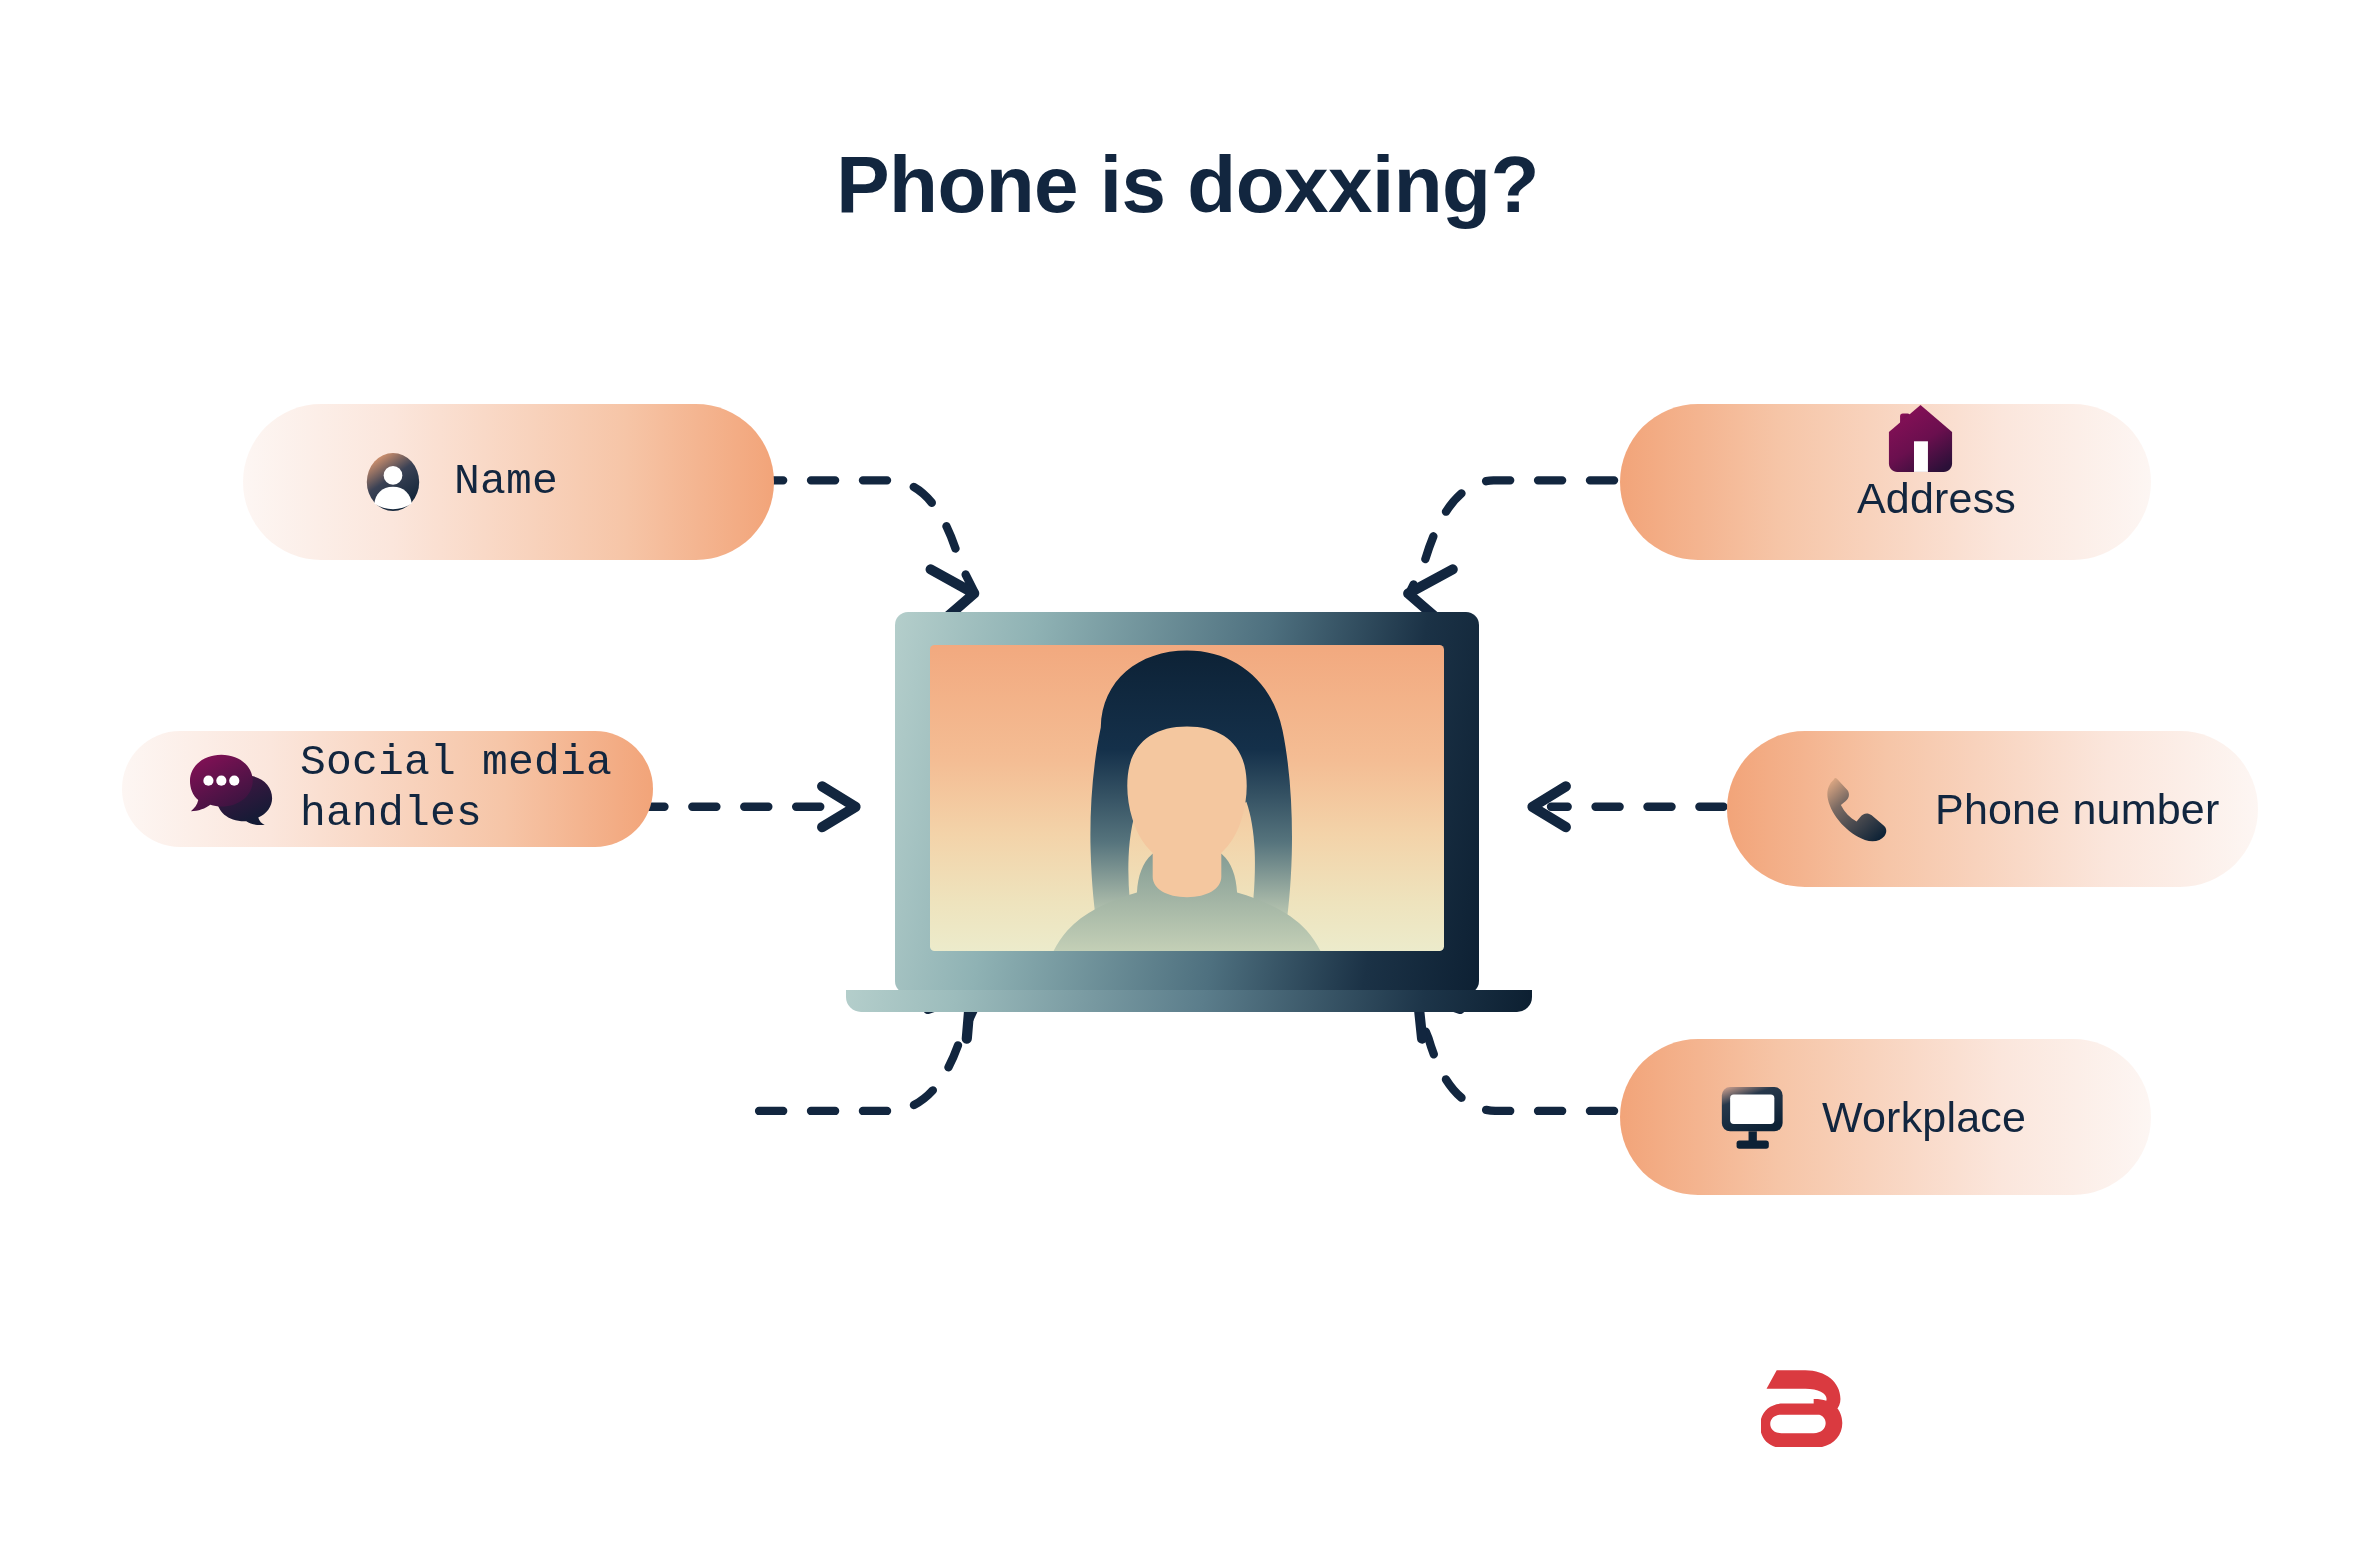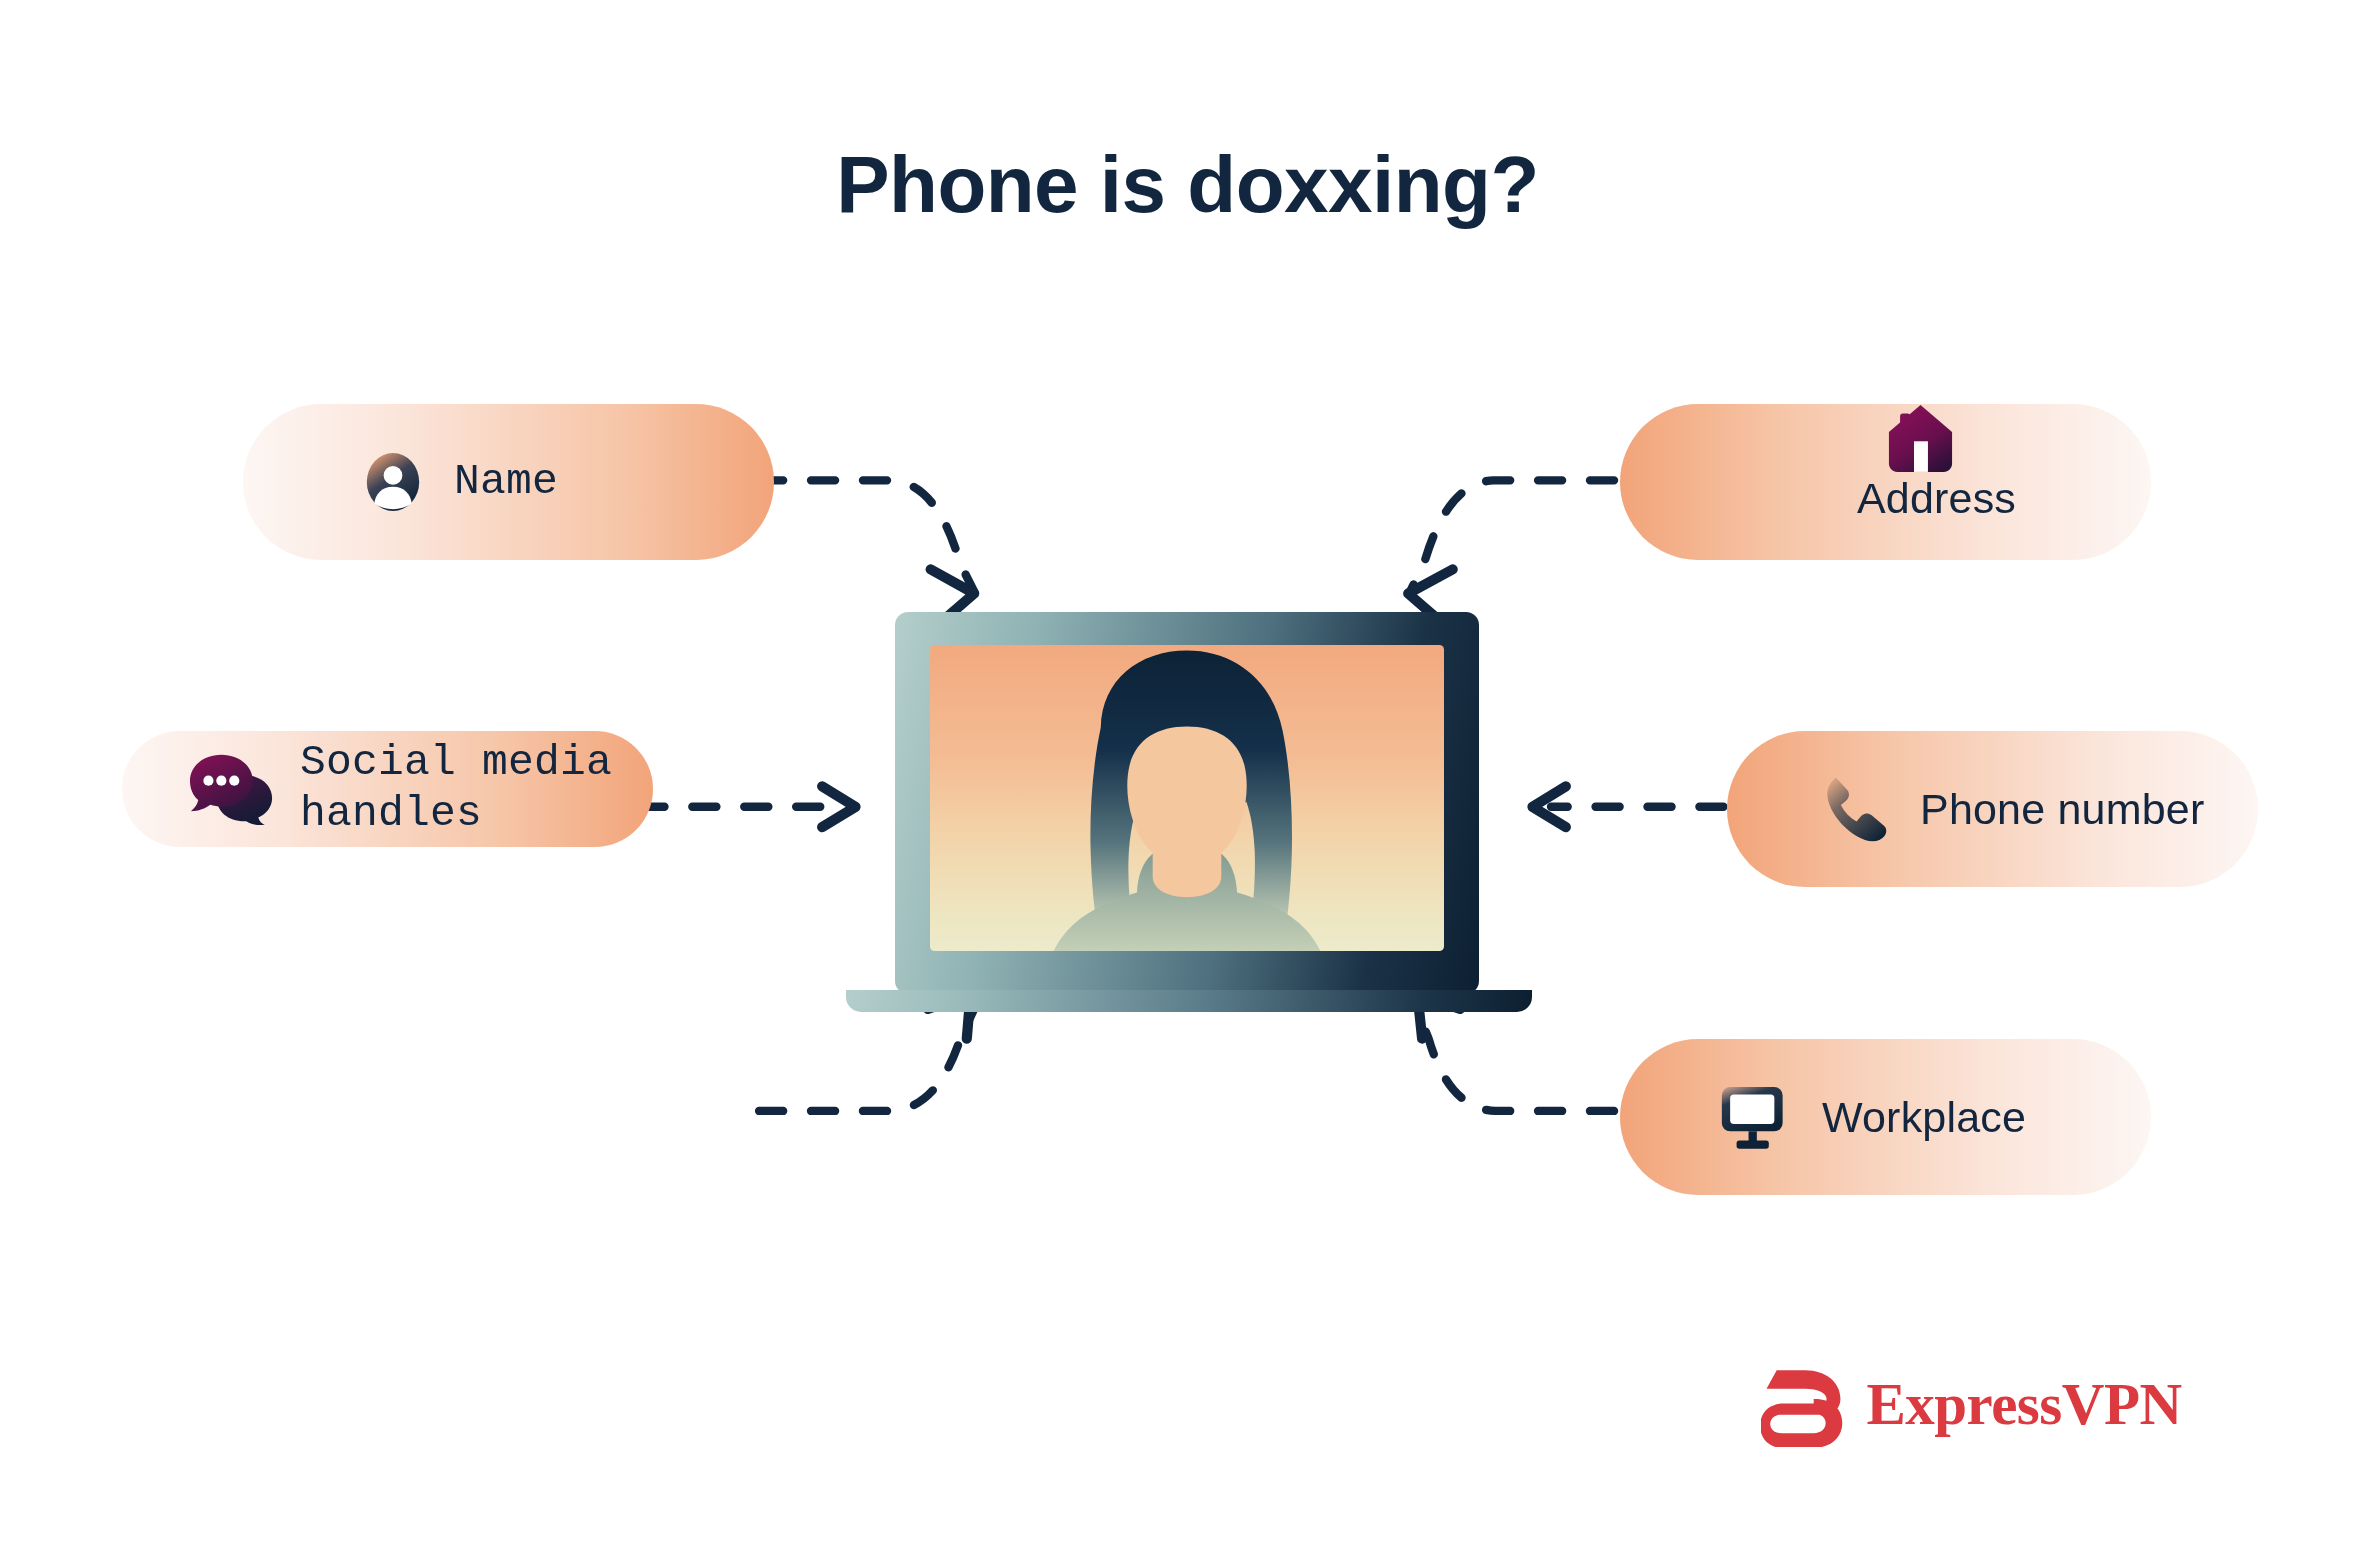--- a/index.html
+++ b/index.html
@@ -68,21 +68,21 @@
   
   #pill-name        { left: 243px;  top: 404px;  width: 531px; height: 156px; }
   #pill-social      { left: 122px;  top: 731px;  width: 531px; height: 116px; }
   #pill-ip          { left: 243px;  top: 1039px; width: 531px; height: 156px; }
   #pill-address     { left: 1620px; top: 404px;  width: 531px; height: 156px; flex-direction: column; }
   #pill-phone       { left: 1727px; top: 731px;  width: 531px; height: 156px; }
   #pill-workplace   { left: 1620px; top: 1039px; width: 531px; height: 156px; }
 
   #pill-social .pill-icon  { margin-right: 26px; }
   #pill-social  { padding-left: 67px; }
-  #pill-phone   { padding-left: 100px; }
+  #pill-phone   { padding-left: 100px; gap: 15px; }
   #pill-workplace { padding-left: 100px; }
   #pill-address { padding-left: 102px; }
   #pill-ip      { padding-left: 102px; }
 
   
   #laptop {
     position: absolute;
     left: 846px;
     top: 612px;
     width: 686px;
@@ -373,17 +373,16 @@
                c 19 0 30 11 30 26
                c 0 15 -12 27 -31 27
                L 23 93
                C 9 93 -1 83 -1 69
                C -1 55 9 45 24 45
                l 41 0
                c 4 0 6 -2 6 -5
                c 0 -6 -9 -11 -23 -11
                L 6 29 L 17 9 Z"></path>
     </svg>
-    <span id="logo-wordmark">ExpressVPN</span>
   </div>
 
 </div>
 
 
 </body></html>

